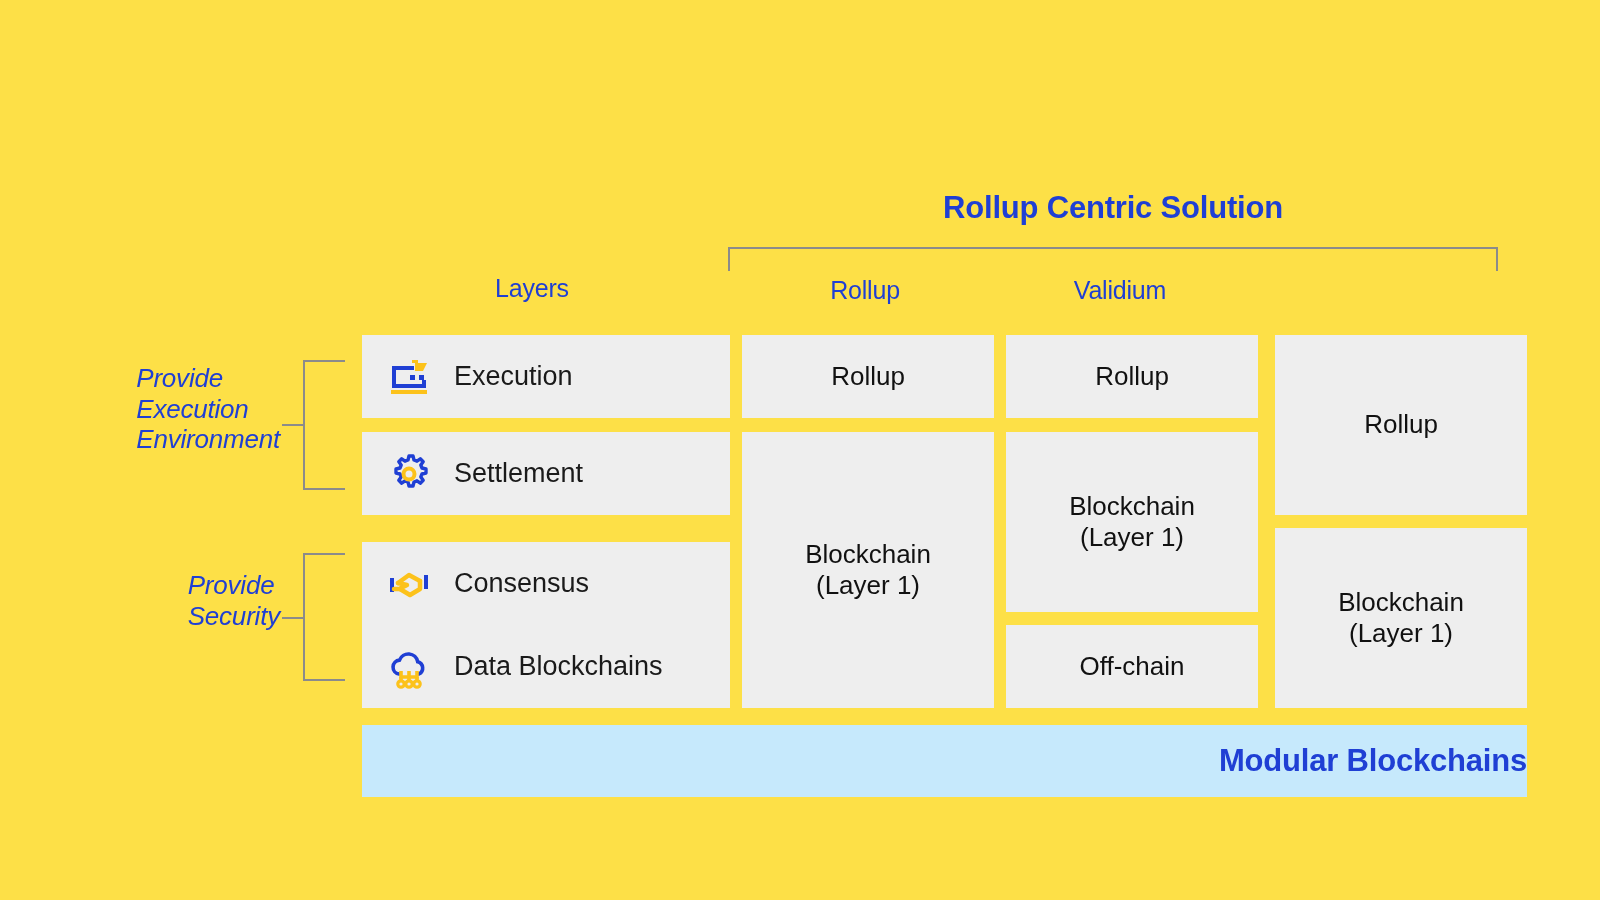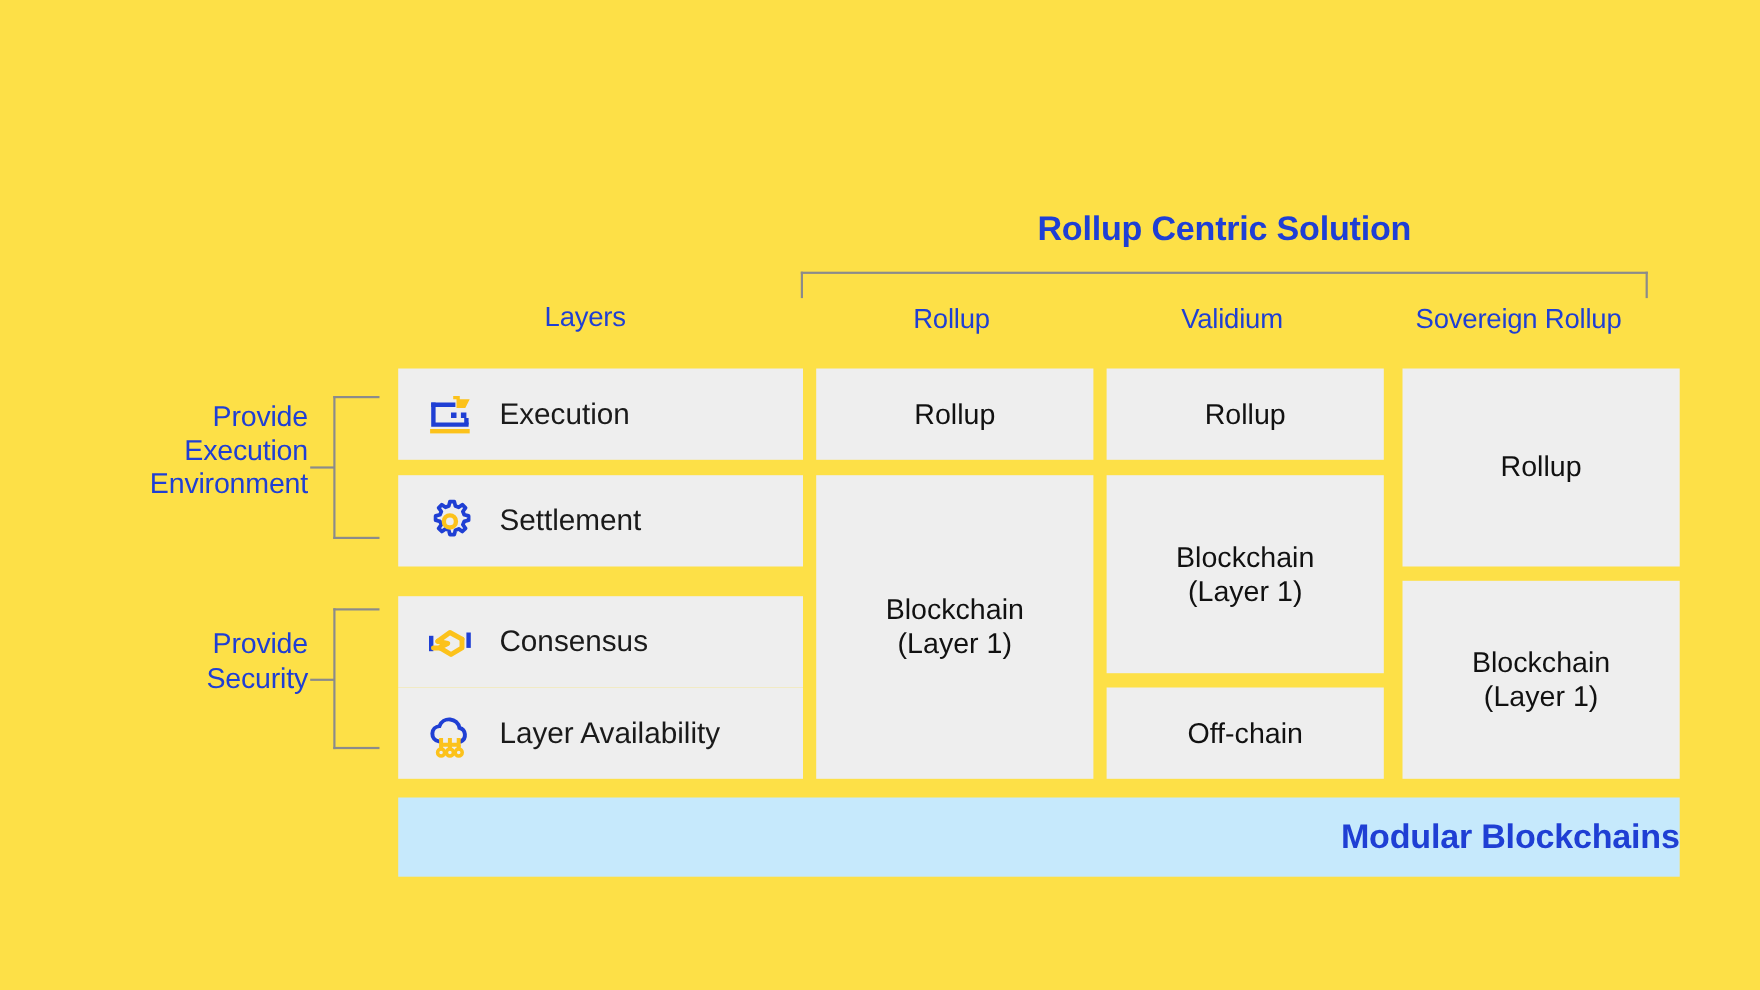--- a/index.html
+++ b/index.html
@@ -77,26 +77,27 @@
     width: 22px;
     height: 0;
     border-top: 2px solid #8b8b8b;
   }
   .bracket-stub.one { left: 282px; top: 424px; }
   .bracket-stub.two { left: 282px; top: 617px; }
 
   .side-label {
     position: absolute;
     right: 1320px;
-    text-align: right;
+    text-align: left;
     color: #1f3fd4;
     font-size: 26px;
     line-height: 1.18;
     font-weight: normal;
     letter-spacing: -0.2px;
+    font-style: italic;
   }
   .side-label.one { top: 363px; }
   .side-label.two { top: 570px; }
 
   
   .cell {
     position: absolute;
     background: #eeeeee;
     display: flex;
     align-items: center;
@@ -150,21 +151,20 @@
 
 <div id="stage">
 
   <div class="main-title">Rollup Centric Solution</div>
 
   <div class="top-bracket"></div>
 
   <div class="col-header layers">Layers</div>
   <div class="col-header rollup">Rollup</div>
   <div class="col-header validium">Validium</div>
-  <div class="col-header sovrollup">Sovereign Rollup</div>
 
   <div class="side-bracket one"></div>
   <div class="bracket-stub one"></div>
   <div class="side-label one" style="white-space:pre-line;">Provide
 Execution
 Environment</div>
 
   <div class="side-bracket two"></div>
   <div class="bracket-stub two"></div>
   <div class="side-label two" style="white-space:pre-line;">Provide
@@ -214,21 +214,21 @@
       <svg viewBox="0 0 46 46">
         <path d="M13 30 a7 7 0 0 1 0.5-13.9 a9.5 9.5 0 0 1 18.2 1.6 a6.6 6.6 0 0 1 1.3 12.3" fill="none" stroke="#1f3fd4" stroke-width="3.6" stroke-linecap="round"></path>
         <path d="M23 27 v11" fill="none" stroke="#fcc21b" stroke-width="3.6"></path>
         <path d="M15 27 v6 h16 v-6" fill="none" stroke="#fcc21b" stroke-width="3.6"></path>
         <path d="M15 33 v5 M31 33 v5" fill="none" stroke="#fcc21b" stroke-width="3.6"></path>
         <circle cx="15" cy="40" r="3.2" fill="none" stroke="#fcc21b" stroke-width="3.2"></circle>
         <circle cx="23" cy="40" r="3.2" fill="none" stroke="#fcc21b" stroke-width="3.2"></circle>
         <circle cx="31" cy="40" r="3.2" fill="none" stroke="#fcc21b" stroke-width="3.2"></circle>
       </svg>
     </span>
-    <span class="lbl">Layer Availability</span>
+    <span class="lbl">Data Blockchains</span>
   </div>
 
   <div class="cell center" style="left:742px; top:335px; width:252px; height:83px;">
     <span class="cell-text">Rollup</span>
   </div>
   <div class="cell center" style="left:742px; top:432px; width:252px; height:276px;">
     <span class="cell-text">Blockchain
 (Layer 1)</span>
   </div>
 

